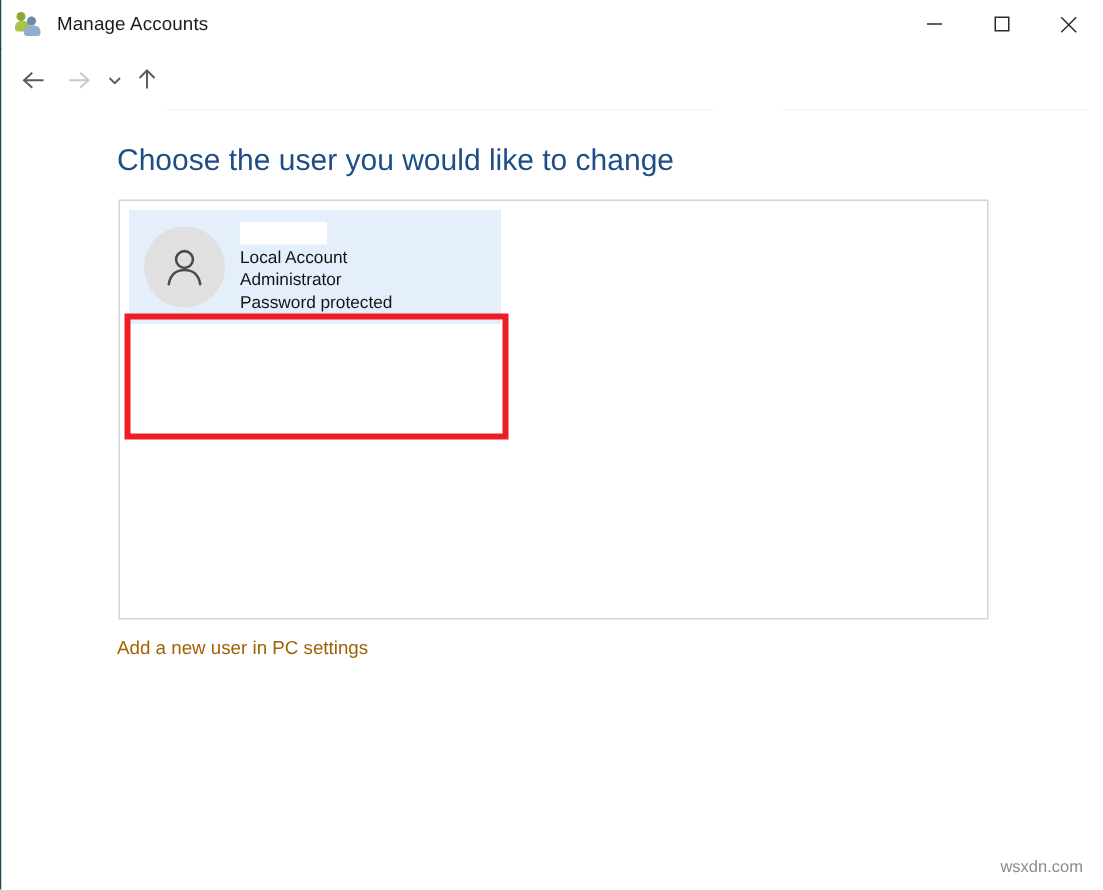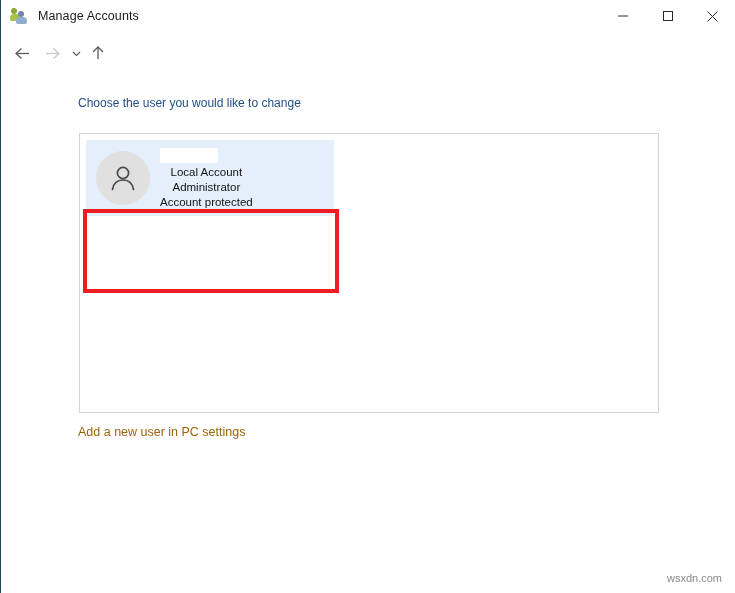--- a/index.html
+++ b/index.html
@@ -173,21 +173,21 @@
     display: flex;
     align-items: center;
   }
 
   
   .content { position: absolute; left: 0; top: 73px; width: 734px; bottom: 0; background:#ffffff; }
 
   .page-title {
     position: absolute;
     left: 77px; top: 23px;
-    font-size: 12px;
+    font-size: 20px;
     color: #1f4e87;
     white-space: nowrap;
   }
 
   .list-panel {
     position: absolute;
     left: 78px; top: 60px;
     width: 580px;
     height: 280px;
     border: 1px solid #d4d4d4;
@@ -226,21 +226,20 @@
     width: 58px;
     height: 15px;
     background: #ffffff;
     margin-bottom: 2px;
   }
   .acct-line {
     font-size: 11.5px;
     color: #141414;
     line-height: 15px;
     white-space: nowrap;
-    text-align: center;
   }
 
   .red-box {
     position: absolute;
     left: 82px; top: 136px;
     width: 256px;
     height: 84px;
     border: 4px solid #ee1d24;
     box-sizing: border-box;
     pointer-events: none;
@@ -396,21 +395,21 @@
         <span class="avatar">
           <svg width="34" height="34" viewBox="0 0 34 34">
             <circle cx="17" cy="12" r="5.6" fill="none" stroke="#4a4a4a" stroke-width="1.7"></circle>
             <path d="M6.5 28.5 C7.6 21.8 12 19 17 19 C22 19 26.4 21.8 27.5 28.5" fill="none" stroke="#4a4a4a" stroke-width="1.7" stroke-linecap="round"></path>
           </svg>
         </span>
         <span class="acct-info">
           <span class="acct-name-redacted"></span>
           <span class="acct-line">Local Account</span>
           <span class="acct-line">Administrator</span>
-          <span class="acct-line">Account protected</span>
+          <span class="acct-line">Password protected</span>
         </span>
       </div>
 
     </div>
 
     <div class="red-box"></div>
 
     <a class="add-user-link" href="#">Add a new user in PC settings</a>
 
   </div>

